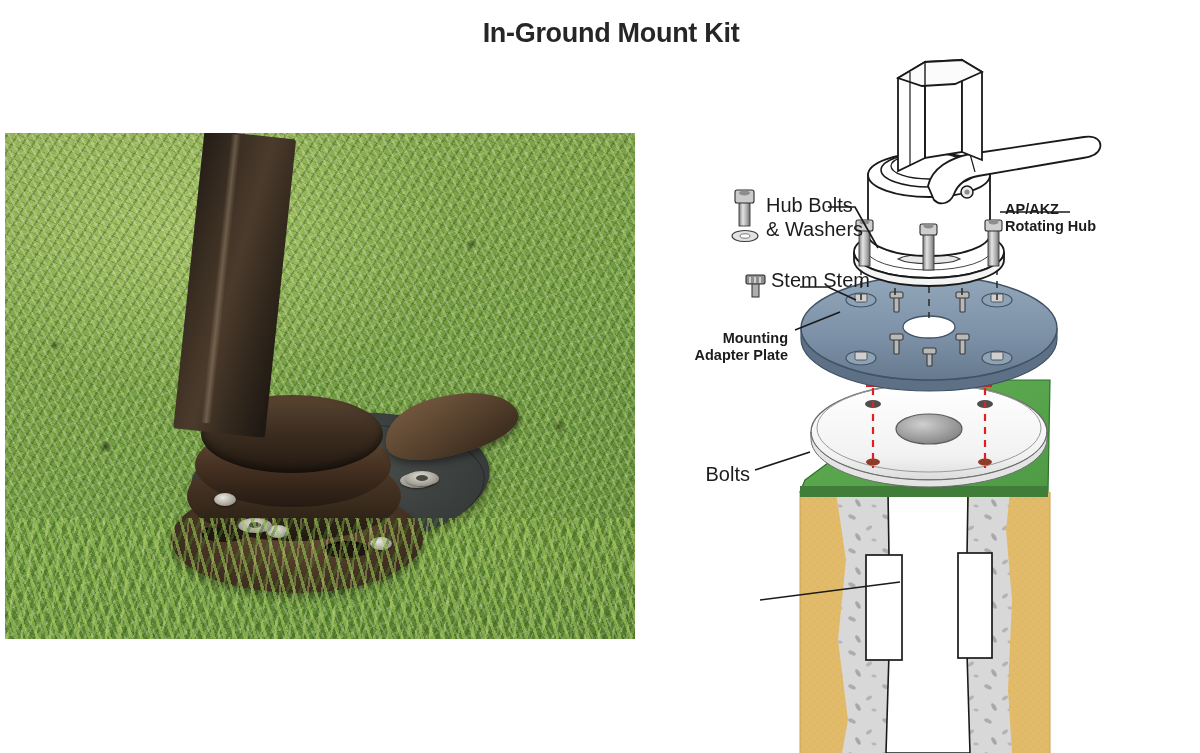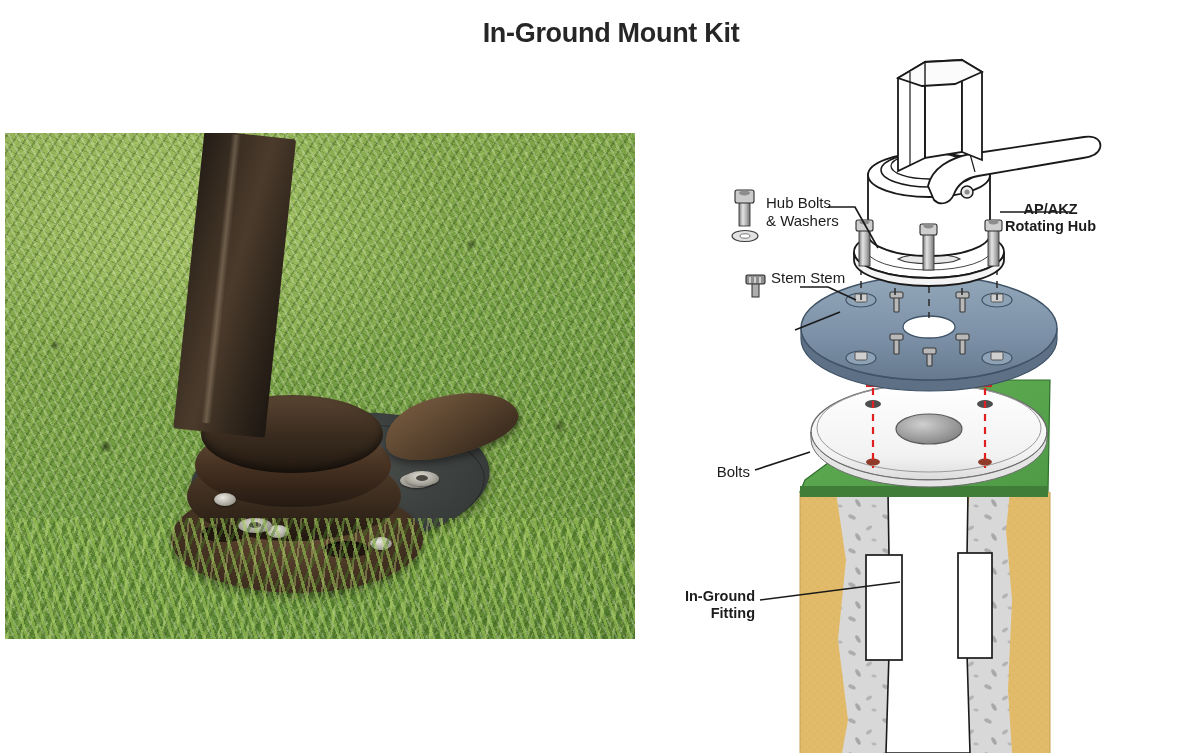--- a/index.html
+++ b/index.html
@@ -204,22 +204,22 @@
   }
   #diagram-svg { display: block; }
 
   .lbl {
     position: absolute;
     font-family: "Liberation Sans", sans-serif;
     color: #1c1c1c;
     white-space: pre;
     line-height: 1.18;
   }
-  .lbl-bold { font-weight: bold; font-size: 14.5px; text-align: center; }
-  .lbl-reg  { font-weight: normal; font-size: 15px; }
+  .lbl-bold { font-weight: bold; font-size: 14.5px; }
+  .lbl-reg  { font-weight: normal; font-size: 20px; }
   .lbl-right { text-align: right; }
 </style>
 </head>
 <body>
 
 <div id="page-title"><span class="inner">In-Ground Mount Kit</span></div>
 
 <div id="photo-panel">
   <div class="grass-base"></div>
   <div class="grass-tex"></div>
@@ -456,18 +456,18 @@
   </svg>
 
   <div class="lbl lbl-reg" style="left:126px; top:194px;">Hub Bolts
 &amp; Washers</div>
 
   <div class="lbl lbl-reg" style="left:131px; top:269px;">Stem Stem</div>
 
   <div class="lbl lbl-bold" style="left:365px; top:201px;">AP/AKZ
 Rotating Hub</div>
 
+  <div class="lbl lbl-bold lbl-right" style="left:0px; top:330px; width:148px;">Mounting
+Adapter Plate</div>
 
   <div class="lbl lbl-reg lbl-right" style="left:0px; top:463px; width:110px;">Bolts</div>
 
-  <div class="lbl lbl-bold lbl-right" style="left:0px; top:588px; width:115px;">In-Ground
-Fitting</div>
 </div>
 
 </body></html>

